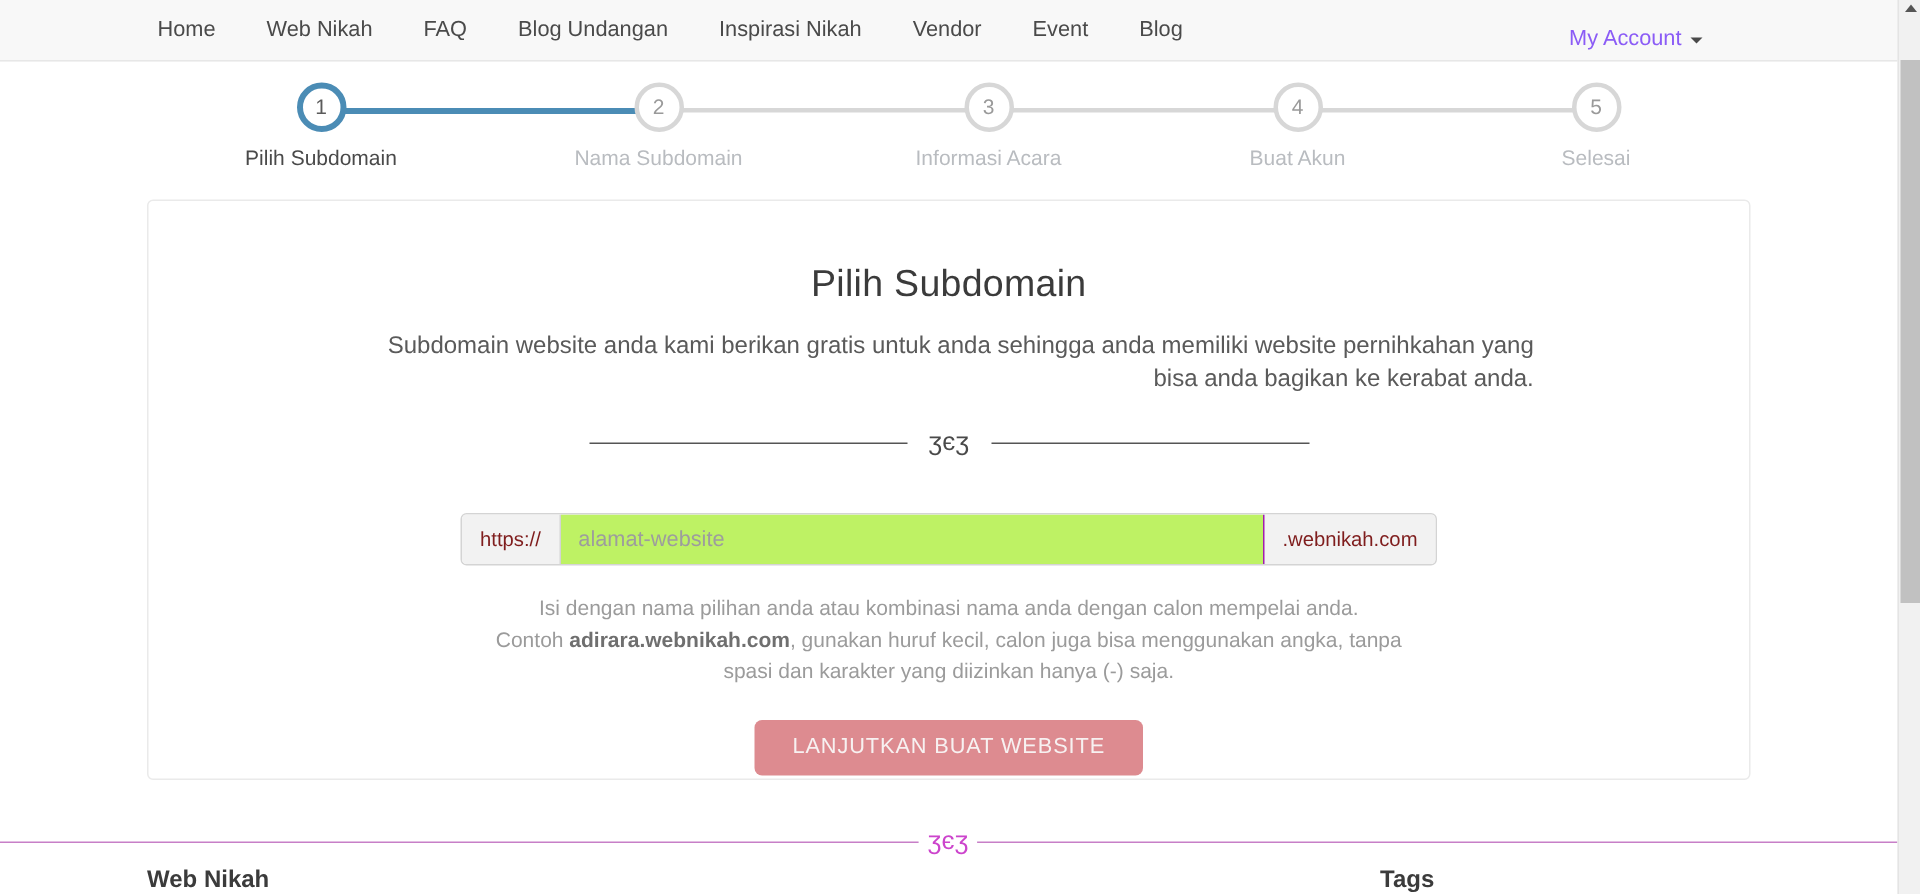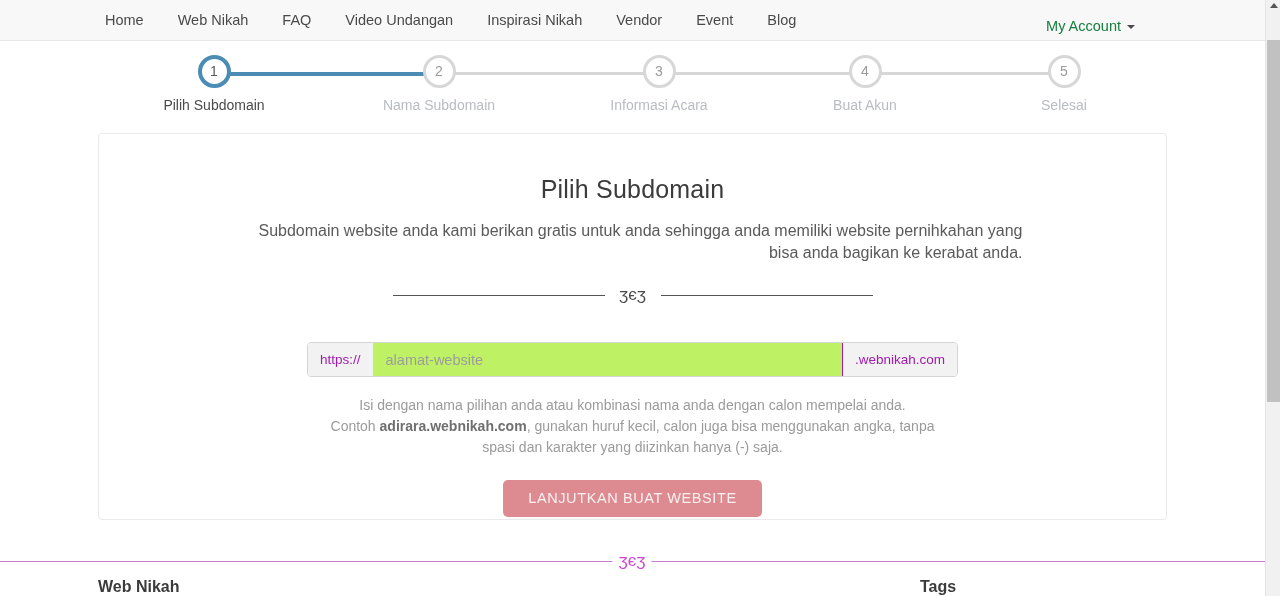--- a/index.html
+++ b/index.html
@@ -45,21 +45,21 @@
     cursor: pointer;
   }
   .nav-right {
     margin-left: auto;
     margin-right: 130px;
     display: flex;
     align-items: center;
   }
   .nav-account {
     font-size: 14.5px;
-    color: #15803d;
+    color: #8b5cf6;
     line-height: 40px;
     white-space: nowrap;
     cursor: pointer;
     display: flex;
     align-items: center;
     gap: 6px;
     margin-top: 12px;
   }
   .caret {
     display: inline-block;
@@ -191,21 +191,21 @@
     width: 651px;
     margin: 36px auto 0;
     height: 35px;
     border: 1px solid #d4d4d4;
     border-radius: 4px;
     overflow: hidden;
     background: #fff;
   }
   .addon {
     background: #f2f2f2;
-    color: #a21caf;
+    color: #7f1d1d;
     font-size: 13.5px;
     display: flex;
     align-items: center;
     padding: 0 12px;
     white-space: nowrap;
   }
   .addon-left { border-right: 1px solid #d4d4d4; }
   .addon-right { border-left: 1px solid #a21caf; }
   .subdomain-input {
     flex: 1;
@@ -310,21 +310,21 @@
 </head>
 <body>
 
 <div id="page">
 
   <div class="navbar">
     <div class="nav-left">
       <div class="nav-item">Home</div>
       <div class="nav-item">Web Nikah</div>
       <div class="nav-item">FAQ</div>
-      <div class="nav-item">Video Undangan</div>
+      <div class="nav-item">Blog Undangan</div>
       <div class="nav-item">Inspirasi Nikah</div>
       <div class="nav-item">Vendor</div>
       <div class="nav-item">Event</div>
       <div class="nav-item">Blog</div>
     </div>
     <div class="nav-right">
       <div class="nav-account">
         <span>My Account</span>
         <span class="caret"></span>
       </div>

